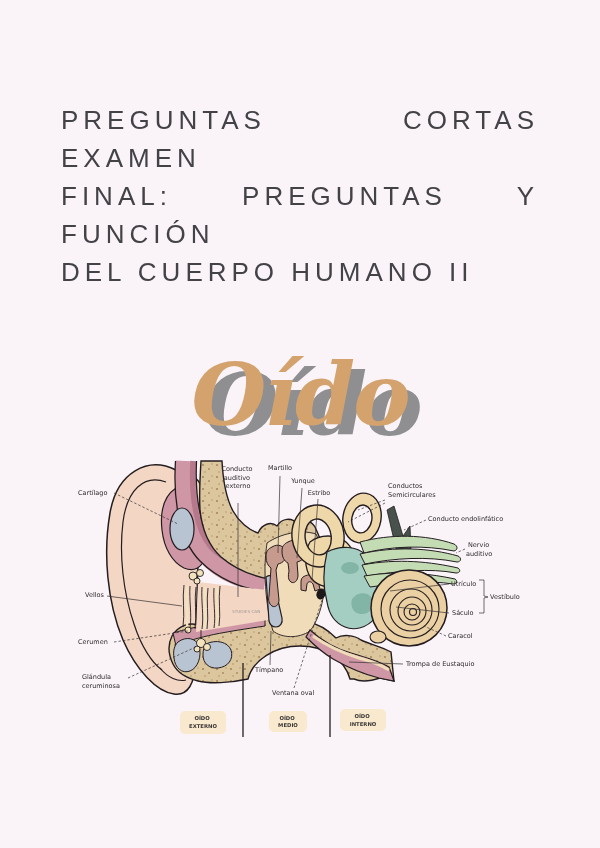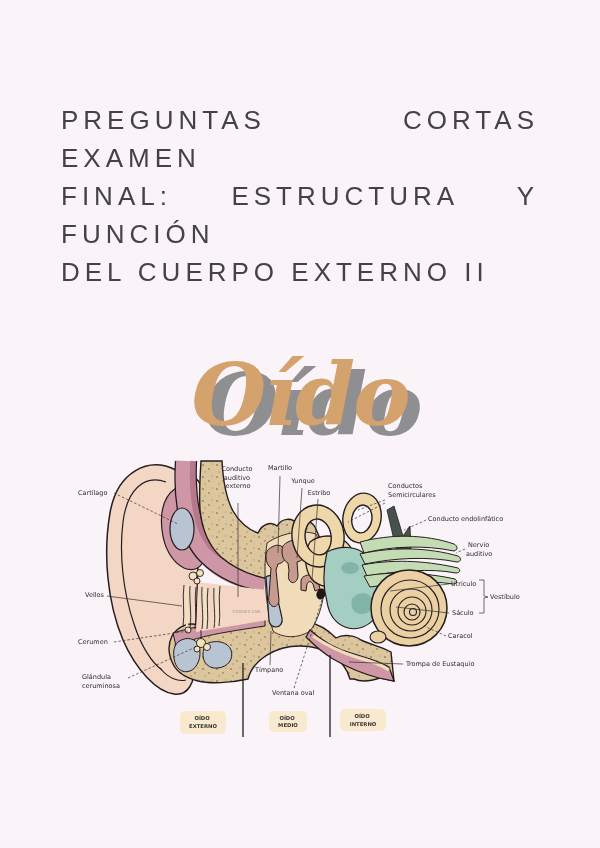--- a/index.html
+++ b/index.html
@@ -21,22 +21,22 @@
   .boxlbl{font-size:5.3px;font-weight:bold;fill:#3b3735;}
   .wm{font-size:4.2px;fill:#8d8d8d;opacity:.85;}
 </style>
 </head>
 <body>
 
 <div class="page">
 
   <div class="title">
     <div class="t-line j">PREGUNTAS CORTAS EXAMEN</div>
-    <div class="t-line j">FINAL: ESTRUCTURA Y FUNCIÓN</div>
-    <div class="t-line">DEL CUERPO EXTERNO II</div>
+    <div class="t-line j">FINAL: PREGUNTAS Y FUNCIÓN</div>
+    <div class="t-line">DEL CUERPO HUMANO II</div>
   </div>
 
   <div class="heading">Oído</div>
 
   <svg class="diagram" width="480" height="300" viewBox="0 0 480 300">
     <defs>
       <pattern id="speck" width="14" height="12" patternUnits="userSpaceOnUse">
         <rect width="14" height="12" fill="#dcc69e"></rect>
         <circle cx="3" cy="3" r="1.1" fill="#a6875a"></circle>
         <circle cx="9" cy="7" r="0.9" fill="#a6875a"></circle>

